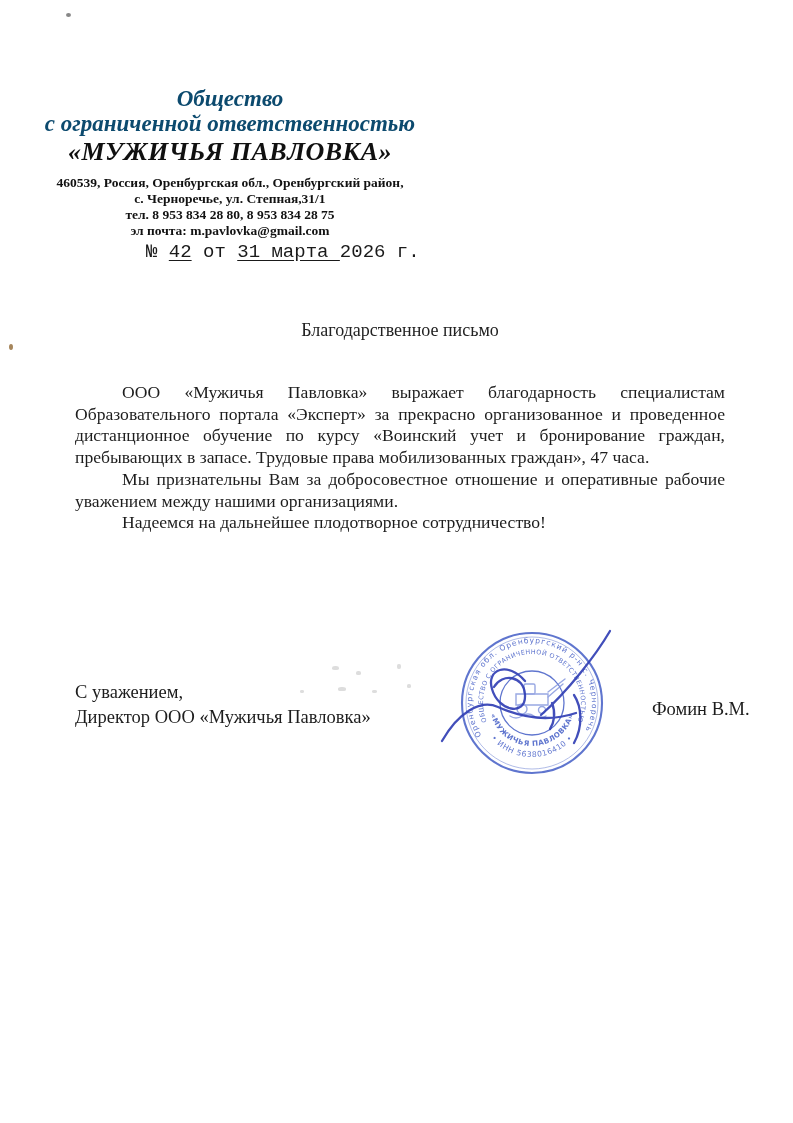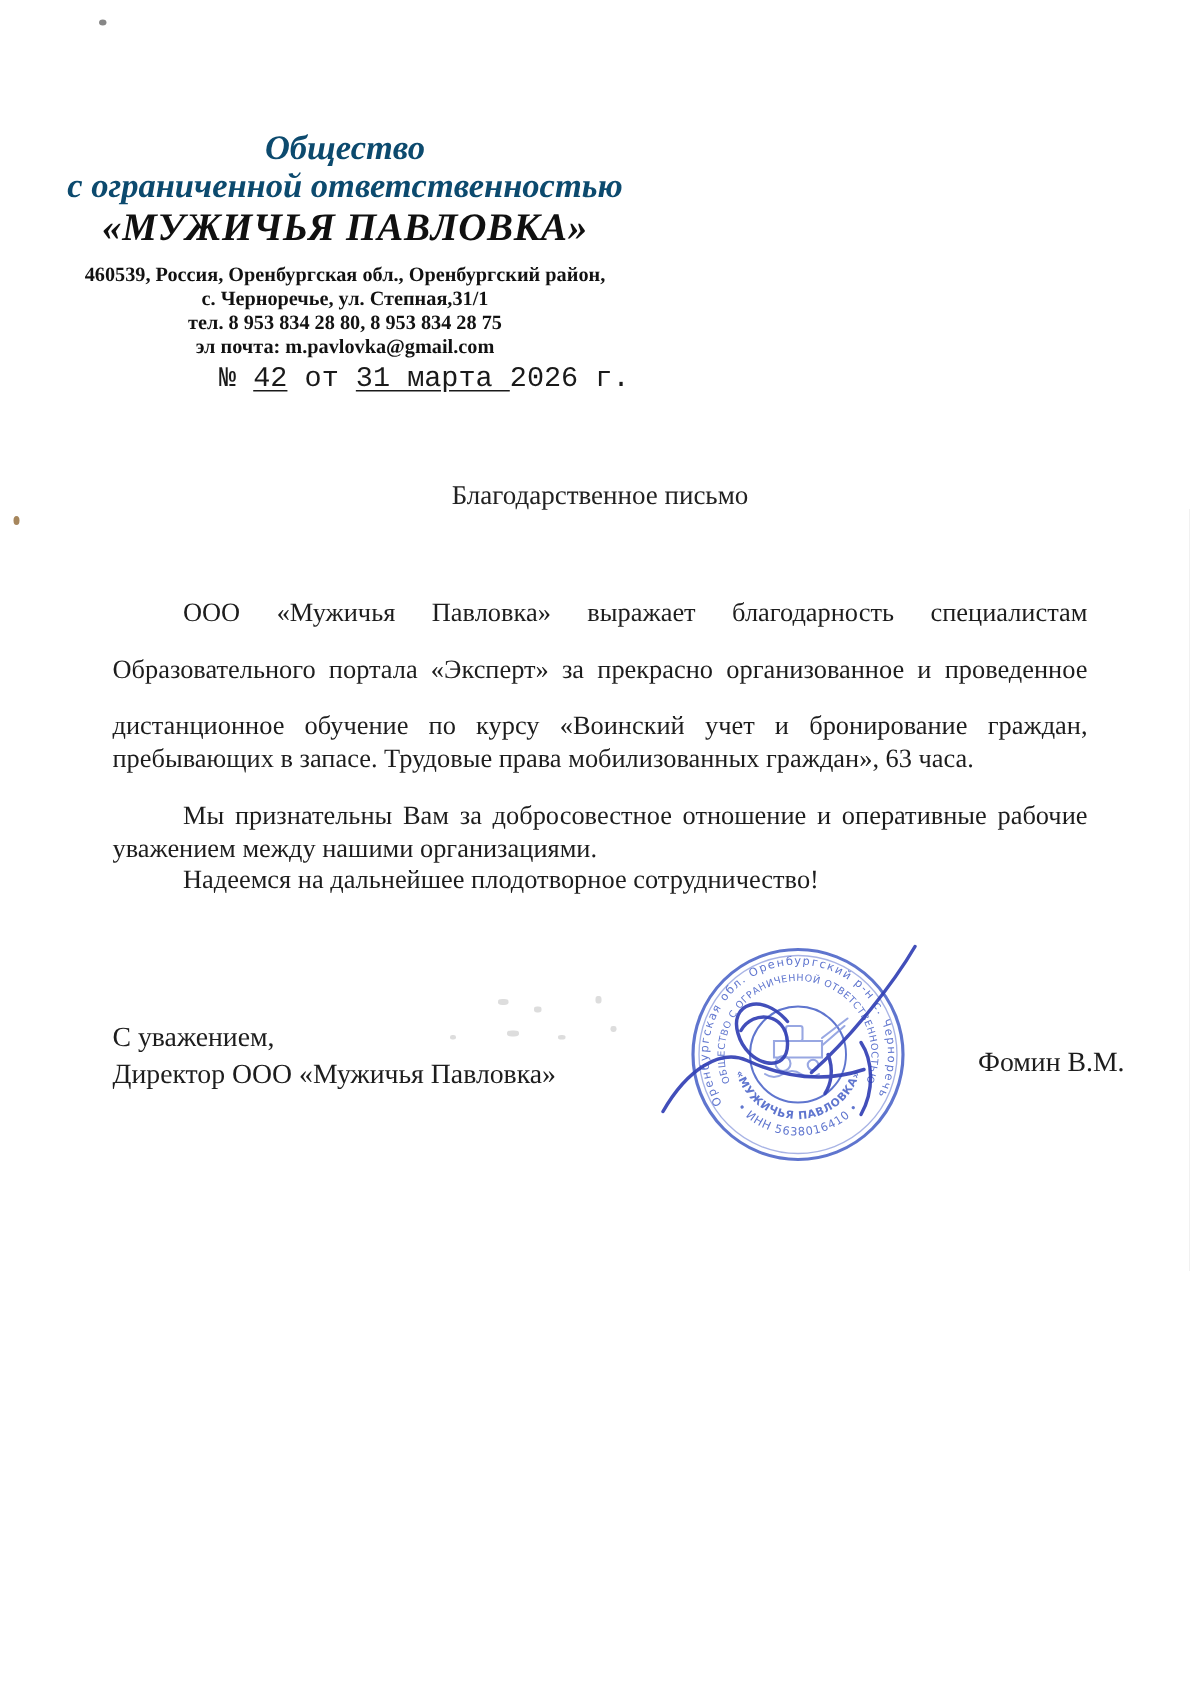--- a/index.html
+++ b/index.html
@@ -15,21 +15,21 @@
   .address{margin-top:9px;font-weight:bold;font-size:13.5px;line-height:16px;color:#121212;}
   
   .refline{position:absolute;left:146px;top:241px;font-size:19px;color:#1a1a1a;font-family:Liberation Mono, monospace;}
   .refline span{white-space:pre;}
   .refline .u{text-decoration:underline;text-underline-offset:3px;}
   
   .doc-title{position:absolute;left:75px;top:320px;width:650px;text-align:center;font-size:18px;color:#222;}
   
   .body-text{position:absolute;left:75px;top:382px;width:650px;font-size:17.6px;line-height:21.7px;color:#1d1d1d;}
   .bline{text-align:left;}
-  .bline.j{text-align:justify;text-align-last:justify;margin-top:16px;}
+  .bline.j{text-align:justify;text-align-last:justify;}
   .bline.ind{text-indent:47px;}
   
   .closing{position:absolute;left:75px;top:680px;font-size:18.5px;line-height:25px;color:#1d1d1d;}
   .signer{position:absolute;left:652px;top:699px;font-size:18.5px;color:#1d1d1d;}
   
   .stamp{position:absolute;left:452px;top:623px;width:160px;height:160px;opacity:.88;z-index:2;}
   .signature{position:absolute;left:428px;top:603px;width:220px;height:165px;z-index:3;}
   
   .speck{position:absolute;border-radius:50%;}
   .sp1{left:66px;top:13px;width:5px;height:4px;background:#5f5f5f;opacity:.75;}
@@ -73,21 +73,21 @@
   <div class="refline">
     <span>№ </span><span class="u">42</span><span> от </span><span class="u">31 марта </span><span>2026 г.</span>
   </div>
 
   <div class="doc-title">Благодарственное письмо</div>
 
   <div class="body-text">
       <div class="bline j ind">ООО «Мужичья Павловка» выражает благодарность специалистам</div>
       <div class="bline j">Образовательного портала «Эксперт» за прекрасно организованное и проведенное</div>
       <div class="bline j">дистанционное обучение по курсу «Воинский учет и бронирование граждан,</div>
-      <div class="bline">пребывающих в запасе. Трудовые права мобилизованных граждан», 63 часа.</div>
+      <div class="bline">пребывающих в запасе. Трудовые права мобилизованных граждан», 47 часа.</div>
       <div class="bline j ind">Мы признательны Вам за добросовестное отношение и оперативные рабочие</div>
       <div class="bline">уважением между нашими организациями.</div>
       <div class="bline ind">Надеемся на дальнейшее плодотворное сотрудничество!</div>
     </div>
 
   <div class="closing">
     <div>С уважением,</div>
     <div>Директор ООО «Мужичья Павловка»</div>
   </div>
   <div class="signer">Фомин В.М.</div>

